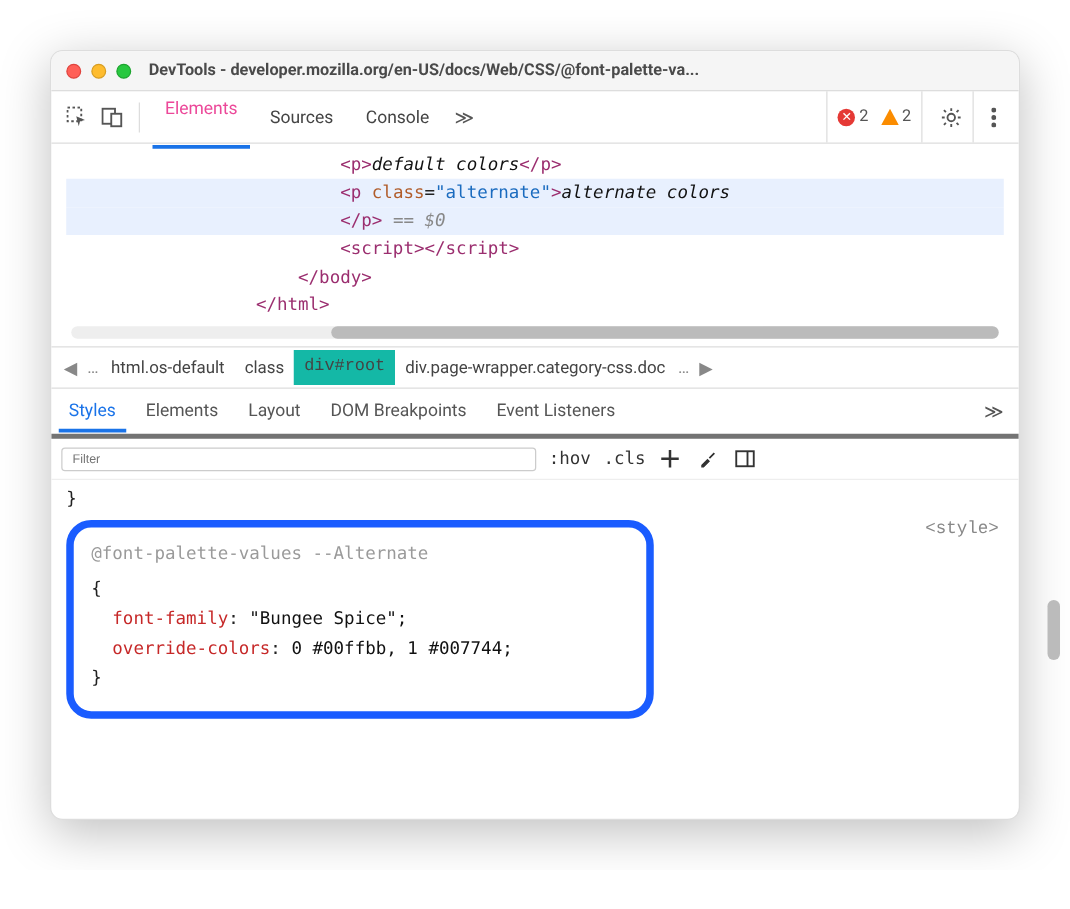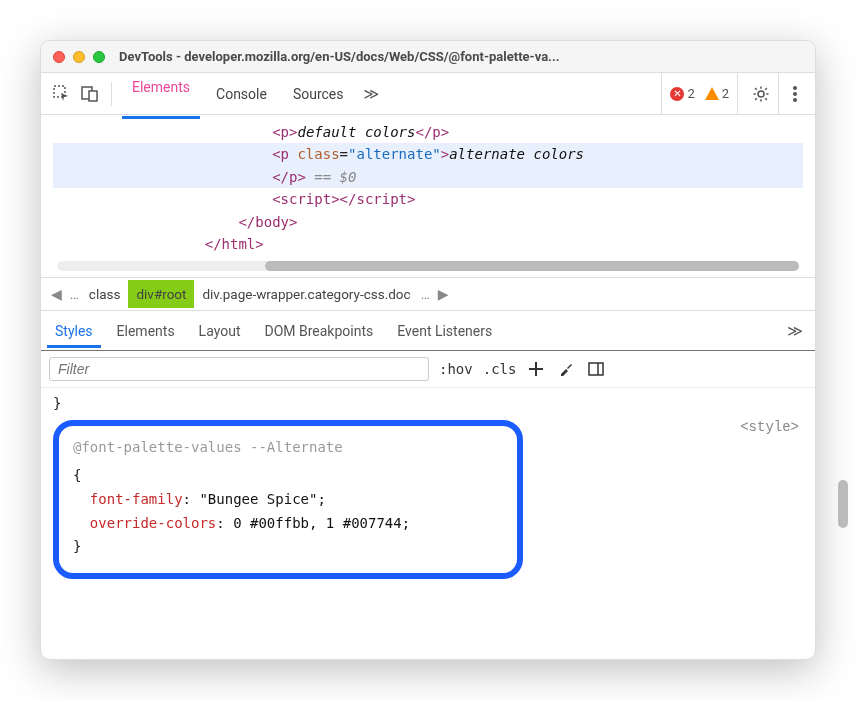--- a/index.html
+++ b/index.html
@@ -87,54 +87,53 @@
   align-items: center;
   font-size: 13.5px;
   color: #444;
   border-top: 1px solid #ddd;
   border-bottom: 1px solid #ddd;
   height: 34px;
   padding: 0 4px;
 }
 .breadcrumb .bc-arrow { padding: 0 6px; color: #888; font-size: 14px; }
 .breadcrumb .bc-item { padding: 6px 8px; white-space: nowrap; cursor: pointer; }
-.breadcrumb .bc-item.active { background: #84cc16; }
+.breadcrumb .bc-item.active { background: #14b8a6; font-family: Liberation Mono, monospace; }
 .breadcrumb .bc-dots { color: #888; padding: 0 2px; }
 .style-tabs {
   display: flex;
   align-items: center;
   font-size: 14px;
   color: #555;
-  border-bottom: 1px solid #737373;
+  border-bottom: 4px solid #737373;
   padding: 0 6px;
   height: 40px;
   gap: 8px;
 }
 .style-tabs .stab { padding: 9px 8px; cursor: pointer; }
 .style-tabs .stab.active { color: #1a73e8; border-bottom: 3px solid #1a73e8; padding-bottom: 6px; }
 .style-tabs .more-chev2 { font-size: 15px; color: #555; margin-left: auto; padding: 0 6px; }
 .style-toolbar {
   display: flex;
   align-items: center;
   padding: 6px 8px;
   gap: 10px;
   border-bottom: 1px solid #eee;
   font-size: 14px;
   font-family: "SF Mono", Menlo, Consolas, monospace;
   color: #333;
 }
 .filter-input {
   flex: 1;
   max-width: 380px;
-  font-size: 14px;
+  font-size: 10px;
   padding: 3px 8px;
   border: 1px solid #ccc;
   border-radius: 3px;
   color: #888;
-  font-style: italic;
 }
 .st-ico { width: 20px; height: 20px; display:flex; align-items:center; justify-content:center; cursor:pointer; }
 .styles-body {
   font-family: "SF Mono", Menlo, Consolas, monospace;
   font-size: 14px;
   padding: 4px 12px 80px 12px;
   color: #222;
   line-height: 1.7;
   position: relative;
 }
@@ -173,22 +172,22 @@
         </svg>
     </div>
     <div class="icon">
       <svg width="18" height="18" viewBox="0 0 18 18">
           <rect x="1" y="2" width="10" height="12" fill="none" stroke="#555" stroke-width="1.5"></rect>
           <rect x="8" y="6" width="8" height="10" fill="#fff" stroke="#555" stroke-width="1.5"></rect>
         </svg>
     </div>
     <div style="width:1px;height:24px;background:#ddd;margin:0 4px"></div>
     <div class="tab active">Elements</div>
+    <div class="tab">Sources</div>
     <div class="tab">Console</div>
-    <div class="tab">Sources</div>
     <div class="more-chev">≫</div>
     <div class="spacer"></div>
     <div class="badge-group">
       <div class="badge">
         <div class="badge-err-icon">✕</div>
         <span>2</span>
       </div>
       <div class="badge">
         <div class="badge-warn-icon"></div>
         <span>2</span>
@@ -210,20 +209,21 @@
 
   <div class="dom-panel" id="dom-panel">
     
     <div class="dom-line">                          <span class="tok-tag">&lt;p&gt;</span><span class="tok-text">default colors</span><span class="tok-tag">&lt;/p&gt;</span></div><div class="dom-line dom-highlight">                          <span class="tok-tag">&lt;p</span><span class="tok-attr-name"> class</span>=<span class="tok-attr-val">"alternate"</span><span class="tok-tag">&gt;</span><span class="tok-text">alternate colors</span></div><div class="dom-line dom-highlight">                          <span class="tok-tag">&lt;/p&gt;</span><span class="tok-sel"> == $0</span></div><div class="dom-line">                          <span class="tok-tag">&lt;script&gt;</span><span class="tok-tag">&lt;/script</span><span class="tok-tag">&gt;</span></div><div class="dom-line">                      <span class="tok-tag">&lt;/body&gt;</span></div><div class="dom-line">                  <span class="tok-tag">&lt;/html&gt;</span></div><div class="dom-scrollbar"></div>
   </div>
 
   <div class="breadcrumb">
     <div class="bc-arrow">◀</div>
     <div class="bc-dots">…</div>
     <div id="bc-items" style="display: flex;">
+        <span class="bc-item">html.os-default</span>
         <span class="bc-item">class</span>
         <span class="bc-item active">div#root</span>
         <span class="bc-item">div.page-wrapper.category-css.doc</span>
       </div>
     <div class="bc-dots">…</div>
     <div class="bc-arrow">▶</div>
   </div>
 
   <div class="style-tabs">
     <div class="stab active">Styles</div>

